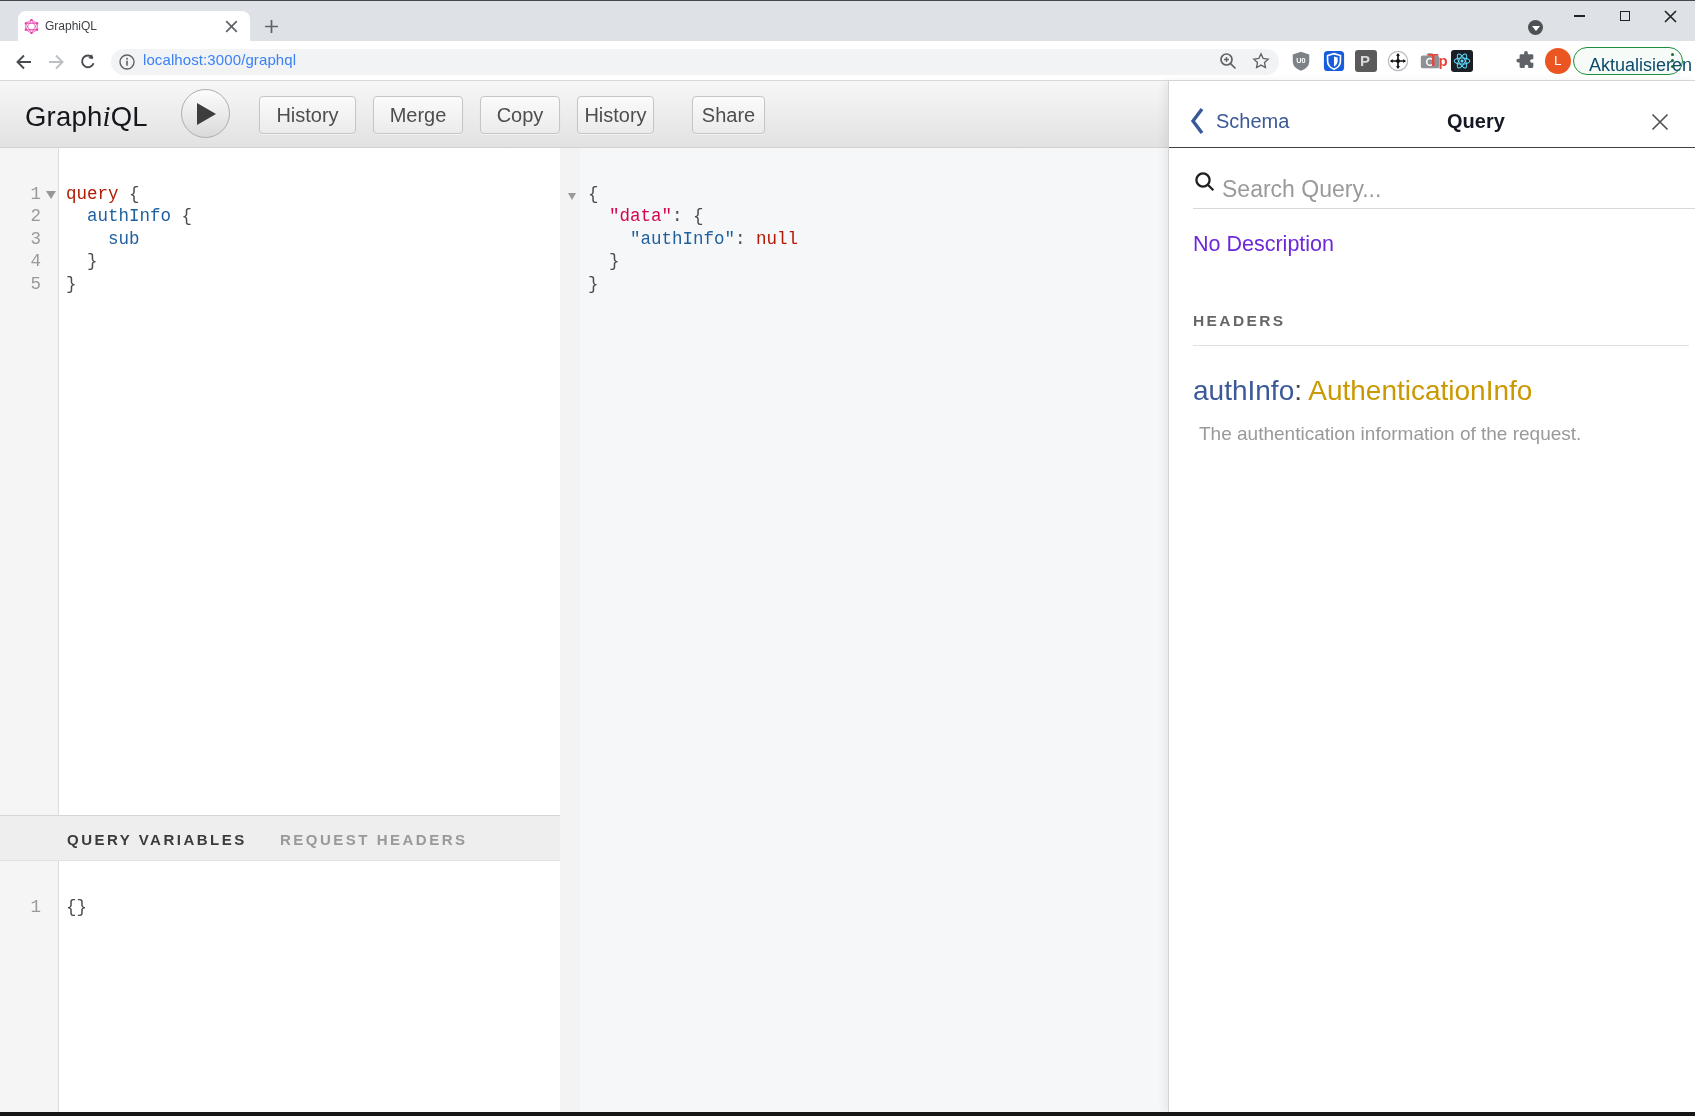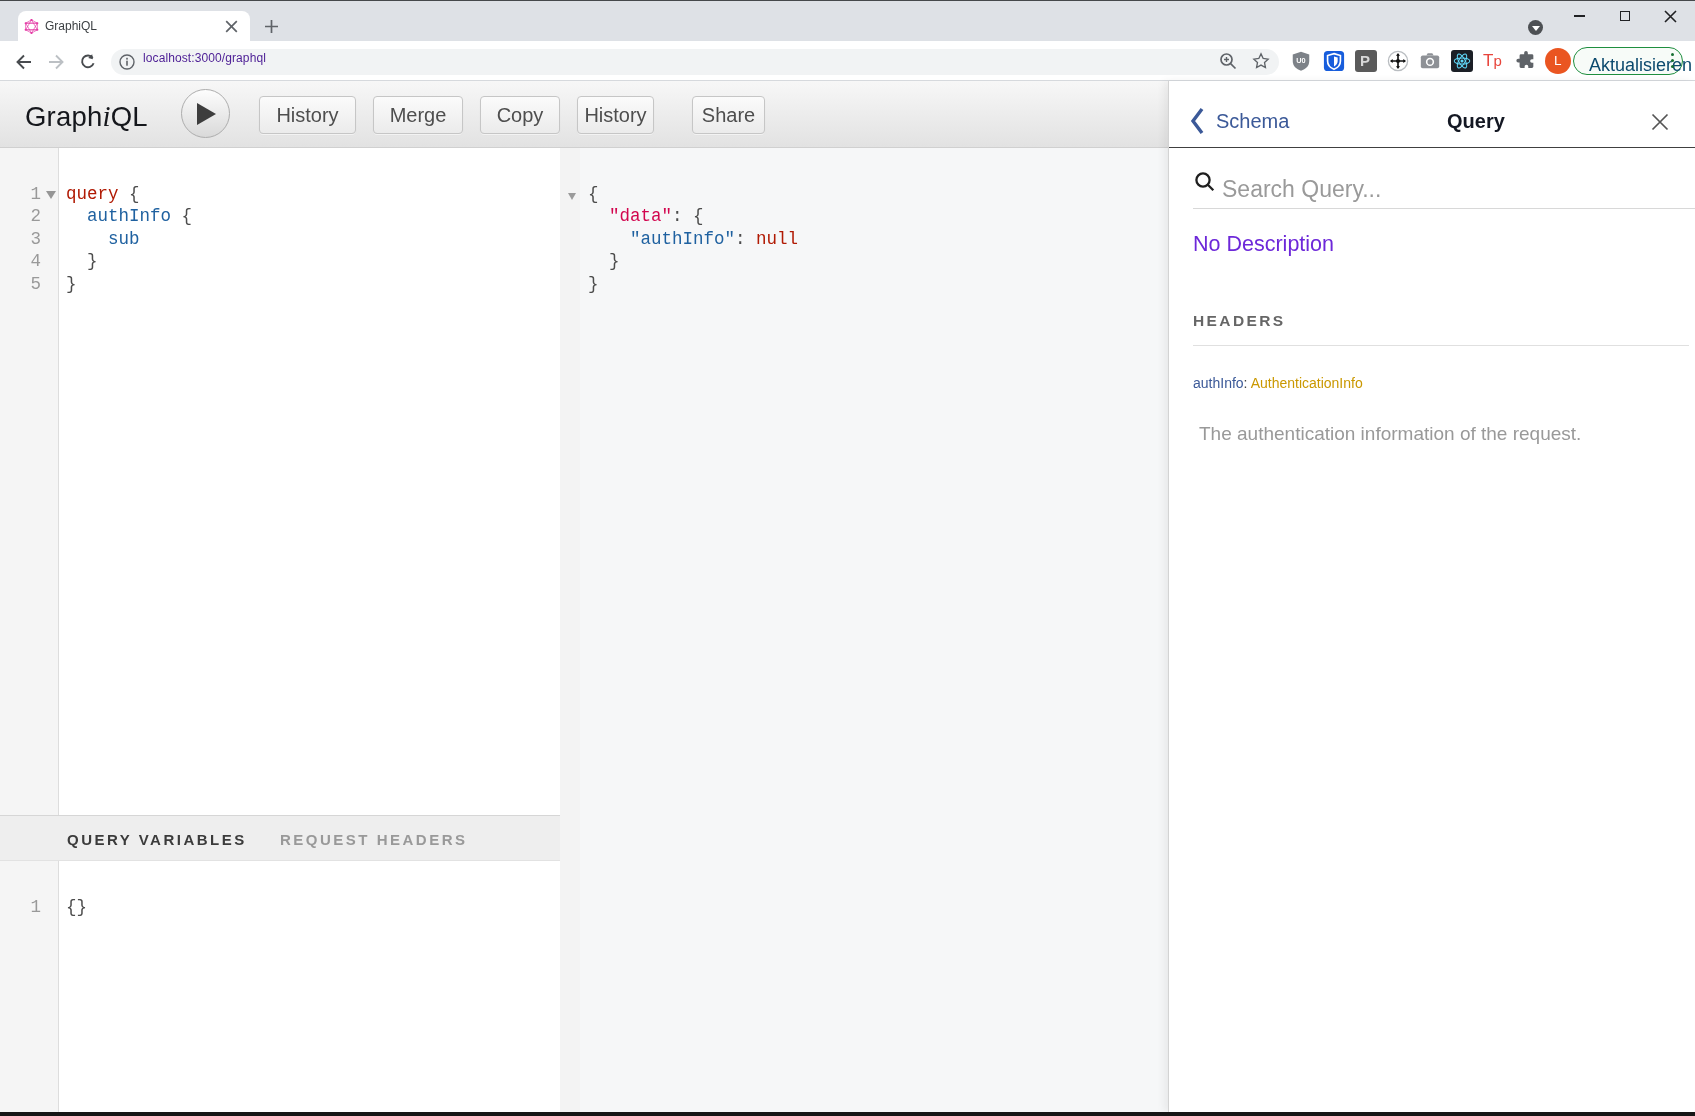--- a/index.html
+++ b/index.html
@@ -8,21 +8,21 @@
   .abs { position:absolute; }
   svg { display:block; }
 
   
   #titlebar { left:0; top:0; width:1695px; height:41px; background:#dee1e6; border-top:1px solid #46484b; }
   #tab { left:18px; top:10px; width:232px; height:31px; background:#fff; border-radius:8px 8px 0 0; }
   #tabtitle { left:27px; top:8px; font-size:12px; color:#3c4043; }
   
   #chromebar { left:0; top:41px; width:1695px; height:40px; background:#fff; border-bottom:1px solid #d6d9dd; }
   #omnibox { left:111px; top:8px; width:1168px; height:26px; border-radius:13px; background:#f1f3f4; }
-  #urltext { left:143px; top:9.5px; font-size:12px; color:#4c1d95; letter-spacing:0.1px; }
+  #urltext { left:143px; top:9.5px; font-size:15px; color:#3b82f6; letter-spacing:0.1px; }
 
   
   #topbar { left:0; top:81px; width:1168px; height:67px; background:linear-gradient(#f7f7f7,#e2e2e2); border-bottom:1px solid #d0d0d0; }
   #logo { left:25px; top:20.5px; line-height:28px; font-size:27.5px; color:#15171c; letter-spacing:0.2px; }
   #logo em { font-family:"Liberation Serif", serif; font-style:italic; font-size:29px; }
   .tbtn { top:15px; height:38px; border:1px solid #c6c6c6; border-radius:4px;
           background:linear-gradient(#fbfbfb,#ebebeb); color:#4e4e4e; font-size:20px;
           display:flex; align-items:center; justify-content:center; box-shadow:0 1px 0 rgba(255,255,255,.7), 0 1px 1px rgba(0,0,0,.08); }
   #execbtn { left:181px; top:8px; width:49px; height:49px; border-radius:50%;
              background:linear-gradient(#fdfdfd,#d9d9d9); border:1px solid #adadad; }
@@ -50,21 +50,21 @@
   
   #sidebar { left:1168px; top:81px; width:527px; height:1031px; background:#fff; border-left:1px solid #d3d3d3; box-shadow:-4px 0 8px rgba(0,0,0,.06); }
   #sbheader { left:0; top:0; width:100%; height:67px; border-bottom:1px solid #404040; }
   #schema { left:47px; top:28.5px; font-size:20px; color:#3B5998; }
   #sbtitle { left:278px; top:28.5px; font-size:20px; font-weight:bold; color:#141823; }
   #searchph { left:53px; top:95px; font-size:23px; color:#9a9a9a; }
   #searchline { left:24px; top:127px; width:503px; height:1px; background:#d8d8d8; }
   #nodesc { left:24px; top:151px; font-size:21.5px; color:#6d28d9; }
   #fieldslbl { left:24px; top:231px; font-size:15.5px; font-weight:bold; letter-spacing:2.4px; color:#666; }
   #fieldsline { left:24px; top:264px; width:496px; height:1px; background:#e0e0e0; }
-  #fieldrow { left:24px; top:294px; font-size:14px; }
+  #fieldrow { left:24px; top:294px; font-size:28px; }
   #fielddesc { left:30px; top:342px; font-size:19px; color:#999; }
 
   #bottomstrip { left:0; top:1112px; width:1695px; height:4px; background:#161616; }
 </style>
 </head>
 <body>
 
 <div class="abs" id="titlebar">
   <div class="abs" id="tab">
     <svg class="abs" style="left:6px;top:8px" width="15" height="15" viewBox="0 0 100 100">
@@ -159,21 +159,21 @@
   </svg>
   <div class="abs" style="left:1451px;top:9px;width:22px;height:22px;background:#1b1f26;border-radius:3px"></div>
   <svg class="abs" style="left:1451px;top:9px" width="22" height="22" viewBox="0 0 24 24">
     <g stroke="#61DAFB" stroke-width="1.1" fill="none">
       <ellipse cx="12" cy="12" rx="8.5" ry="3.4"></ellipse>
       <ellipse cx="12" cy="12" rx="8.5" ry="3.4" transform="rotate(60 12 12)"></ellipse>
       <ellipse cx="12" cy="12" rx="8.5" ry="3.4" transform="rotate(120 12 12)"></ellipse>
     </g>
     <circle cx="12" cy="12" r="1.7" fill="#61DAFB"></circle>
   </svg>
-  <div class="abs" style="left:1483px;top:10px;font-size:17px;font-weight:normal;color:#e8453c">T<span style="color:#e8453c;font-size:15px">p</span></div>
+  <div class="abs" style="left:1428px;top:10px;font-size:17px;font-weight:bold;color:#e8453c">T<span style="color:#e8453c;font-size:15px">p</span></div>
   <svg class="abs" style="left:1515px;top:9px" width="22" height="22" viewBox="0 0 24 24">
     <path d="M10 3 a2 2 0 0 1 4 0 v1.5 h4.5 a1.5 1.5 0 0 1 1.5 1.5 v4 h-1.5 a2 2 0 0 0 0 4 H20 v4 a1.5 1.5 0 0 1 -1.5 1.5 h-4 V18 a2 2 0 0 0 -4 0 v1.5 h-4 A1.5 1.5 0 0 1 5 18 v-4.5 H3.5 a2 2 0 0 1 0 -4 H5 V6 a1.5 1.5 0 0 1 1.5 -1.5 H10 Z" fill="#5f6368"></path>
   </svg>
   <div class="abs" style="left:1545px;top:7px;width:26px;height:26px;border-radius:50%;background:#EA5521"></div>
   <div class="abs" style="left:1554px;top:12px;font-size:13.5px;color:#fff">L</div>
 
   <div class="abs" style="left:1573px;top:6px;width:110px;height:28px;border-radius:14px;border:1px solid #1e8e3e;background:#f7fbf8"></div>
   <div class="abs" style="left:1589px;top:14px;font-size:18px;color:#0c4a6e">Aktualisieren</div>
   <div class="abs" style="left:1671px;top:12px;width:3px;height:3px;border-radius:50%;background:#176f33;box-shadow:0 6px 0 #176f33, 0 12px 0 #176f33"></div>
 </div>

